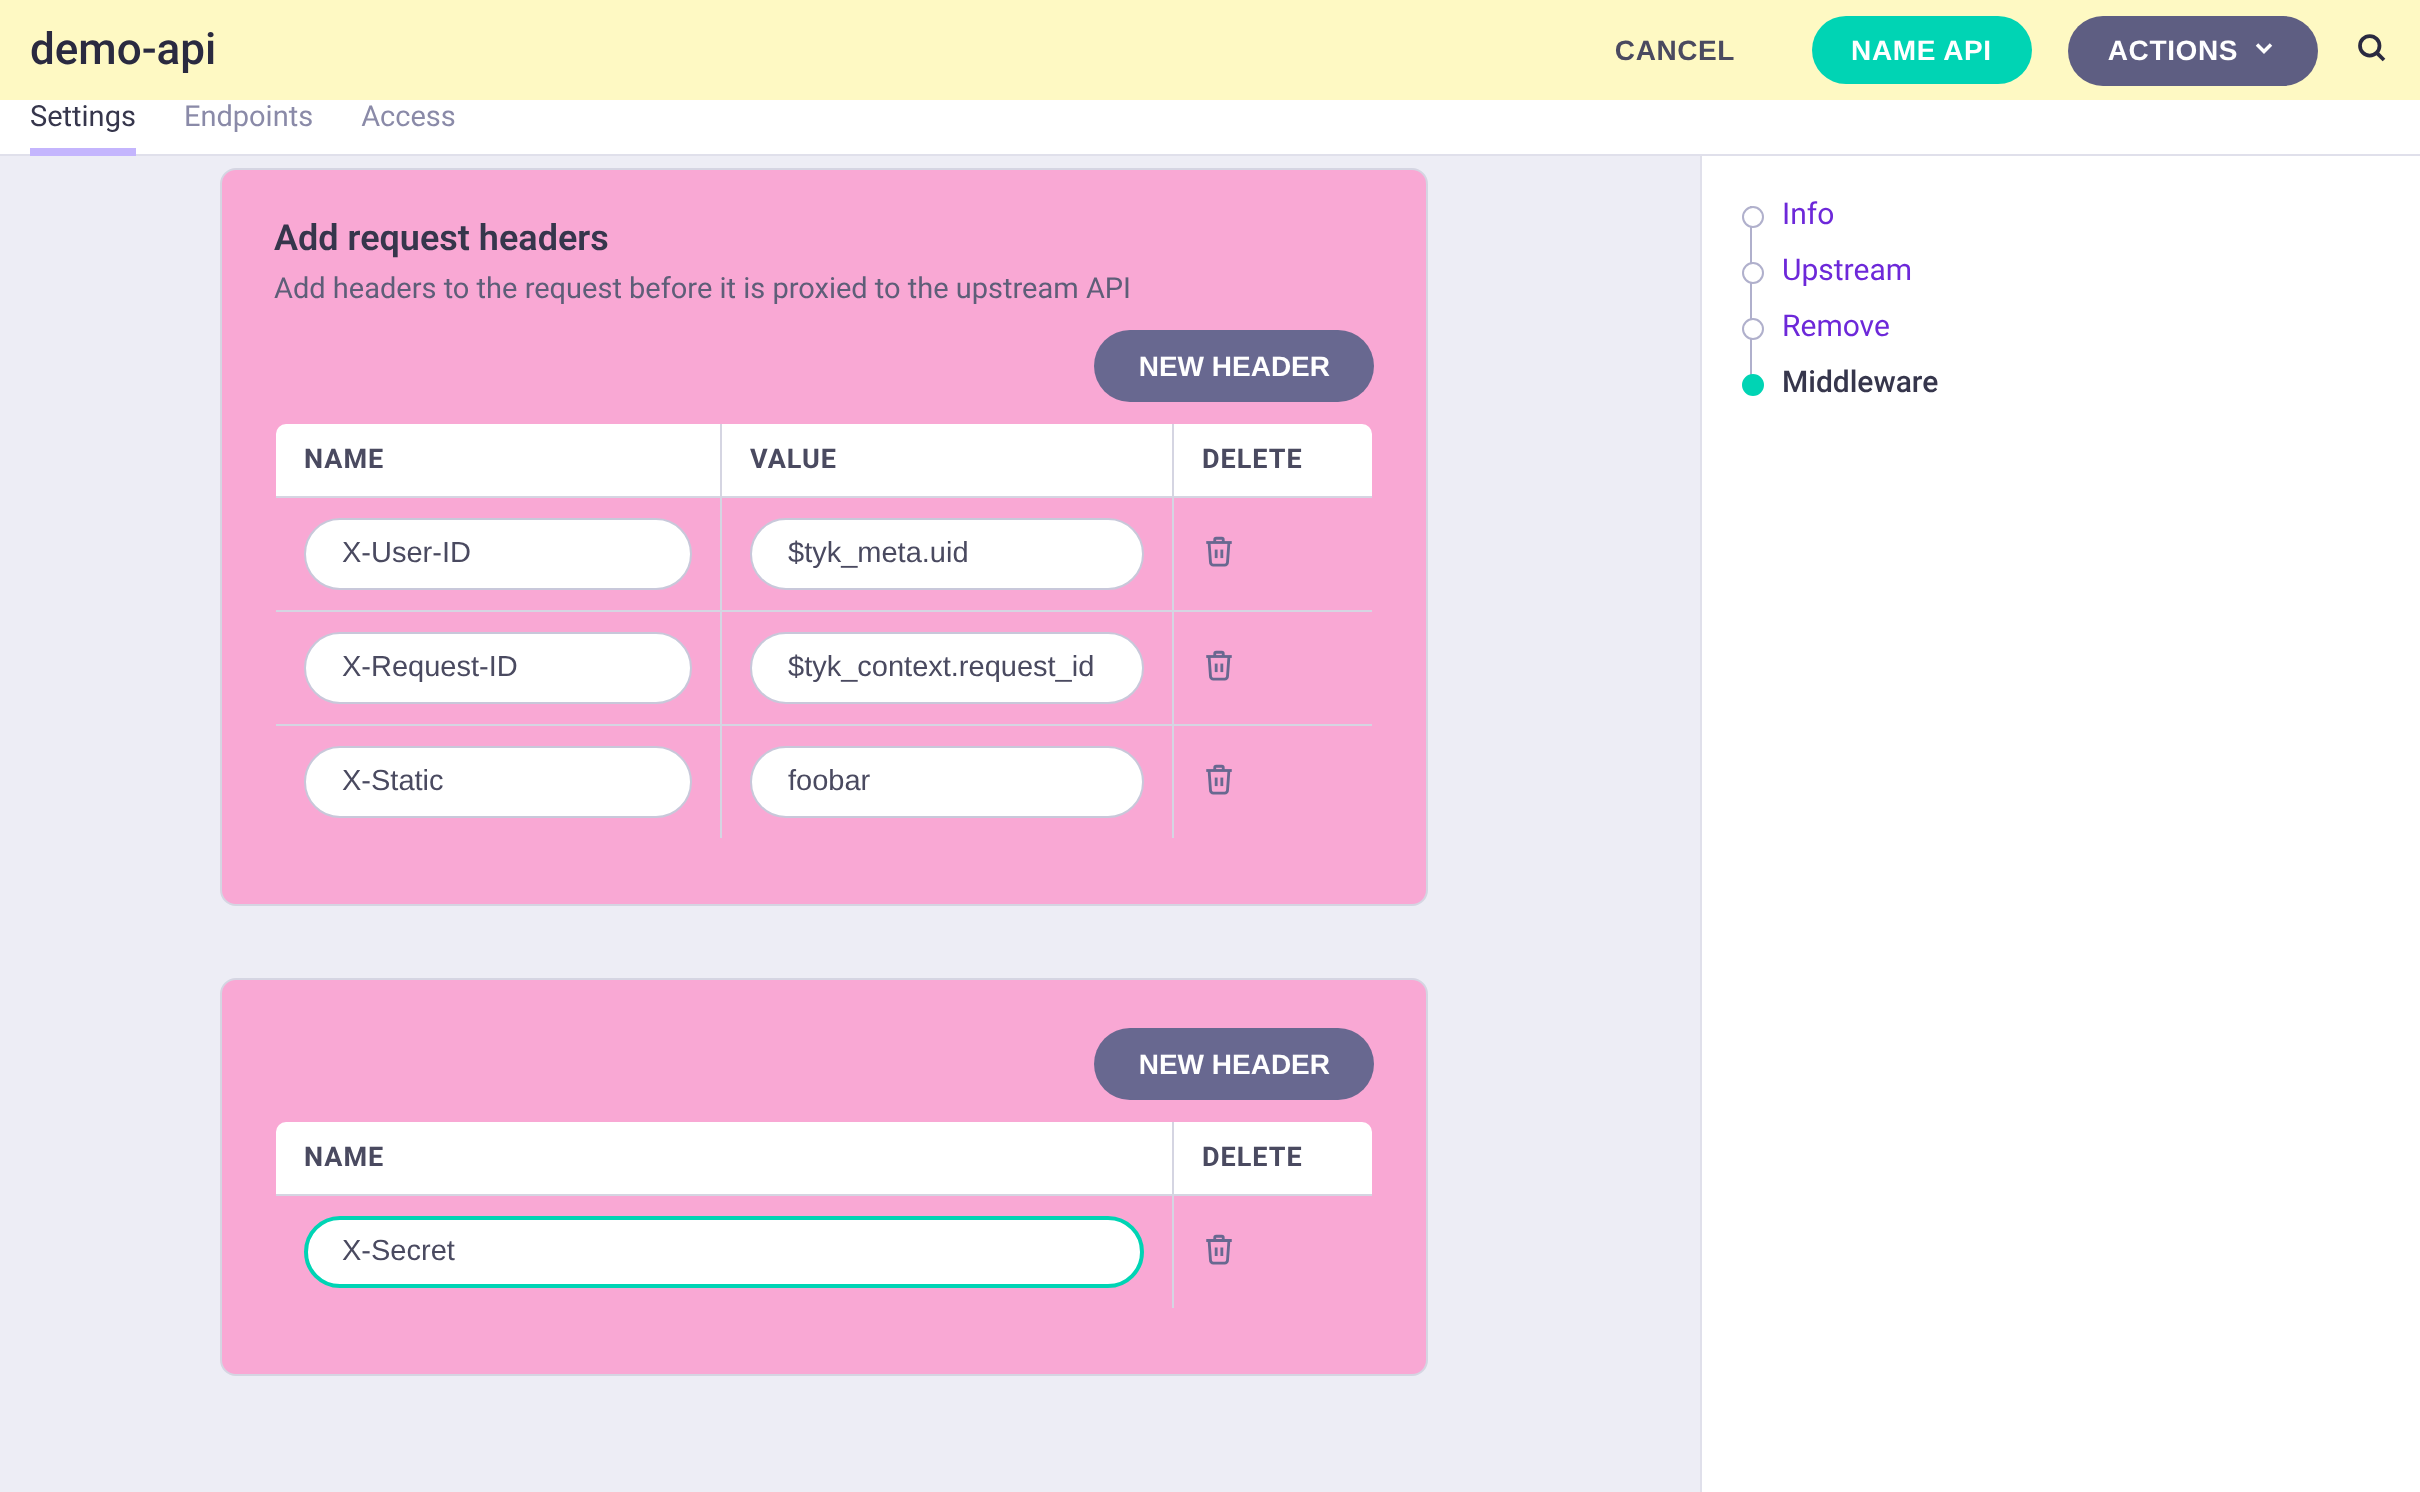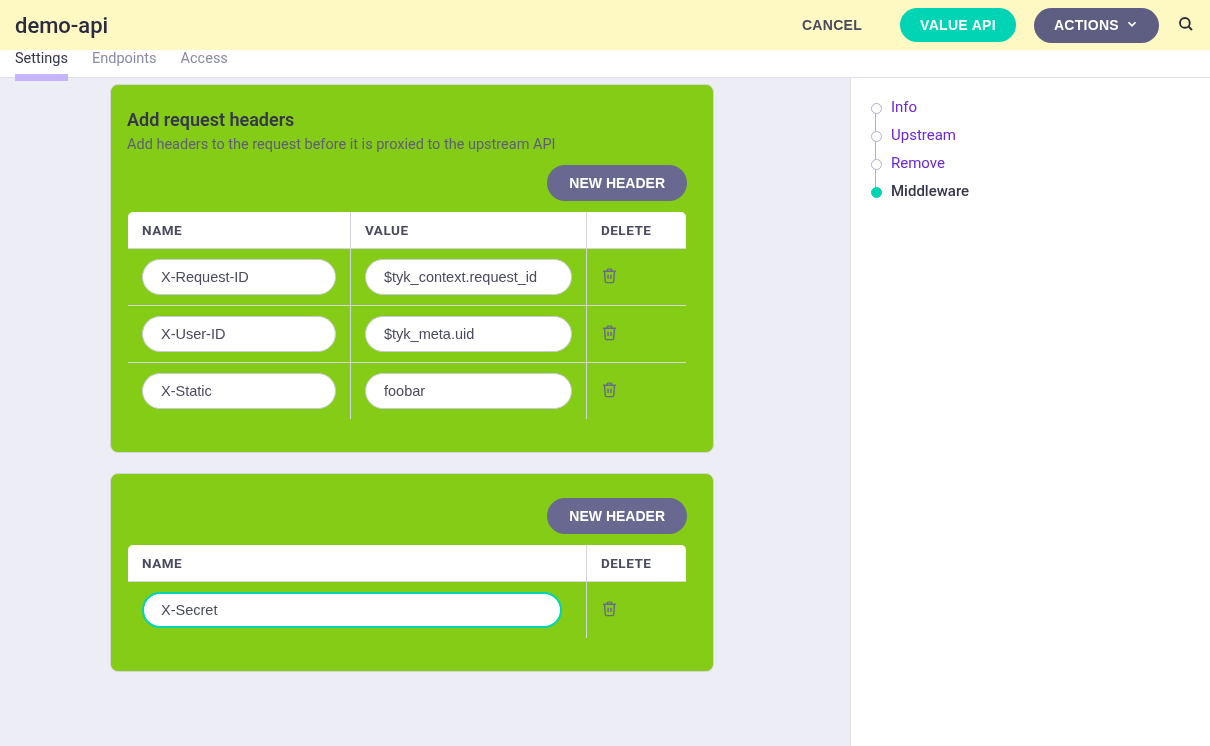--- a/index.html
+++ b/index.html
@@ -72,21 +72,21 @@
     border-bottom: 1px solid #E0E0EB;
   }
   .tab {
     font-size: 14.5px;
     color: #8A8AA8;
     padding-bottom: 7px;
     cursor: pointer;
   }
   .tab.active {
     color: #36364C;
-    border-bottom: 7px solid #c4b5fd;
+    border-bottom: 4px solid #c4b5fd;
   }
   .content-wrap {
     display: flex;
     height: calc(746px - 78px);
   }
   .main-col {
     flex: 1;
     display:flex;
     justify-content:center;
     overflow:hidden;
@@ -95,25 +95,25 @@
     width: 630px;
     padding-top: 6px;
   }
   .side-col {
     width: 360px;
     background: #fff;
     border-left: 1px solid #E0E0EB;
     padding: 15px 20px;
   }
   .card {
-    background: #84cc16;
+    background: #f9a8d4;
     border: 1px solid #D5D5E2;
     border-radius: 8px;
-    padding: 24px 26px 32px 16px;
-    margin-bottom: 20px;
+    padding: 24px 26px 32px 26px;
+    margin-bottom: 36px;
     width: 604px;
   }
   .card-title {
     font-size: 18px;
     font-weight: 600;
     color: #36364C;
     margin-bottom: 6px;
   }
   .card-desc {
     font-size: 14.5px;
@@ -223,21 +223,21 @@
   .remove-table .col-name-wide { }
   .chev { display:inline-block; }
 </style>
 </head>
 <body>
 
 <div class="topbar">
   <div class="title">demo-api</div>
   <div class="topbar-right">
     <button class="btn btn-link">CANCEL</button>
-    <button class="btn btn-primary">VALUE API</button>
+    <button class="btn btn-primary">NAME API</button>
     <button class="btn btn-secondary">
       <span>ACTIONS</span>
       <span class="chev">
         <svg width="14" height="14" viewBox="0 0 24 24" fill="none" stroke="currentColor" stroke-width="3">
             <polyline points="6 9 12 15 18 9"></polyline>
           </svg>
       </span>
     </button>
     <button class="search-icon-btn">
       <span>
@@ -269,54 +269,54 @@
         <table class="grid">
           <thead>
             <tr>
               <th class="col-name">NAME</th>
               <th class="col-value">VALUE</th>
               <th class="col-delete">DELETE</th>
             </tr>
           </thead>
           <tbody>
             <tr>
+              <td class="col-name"><input class="input-pill" value="X-User-ID" style=""></td>
+              <td class="col-value"><input class="input-pill" value="$tyk_meta.uid" style=""></td>
+              <td class="col-delete">
+                <button class="trash-btn">
+                  <span>
+                    <svg width="17" height="17" viewBox="0 0 24 24" fill="none" stroke="currentColor" stroke-width="2">
+                        <polyline points="3 6 5 6 21 6"></polyline>
+                        <path d="M19 6l-1 14a2 2 0 0 1-2 2H8a2 2 0 0 1-2-2L5 6"></path>
+                        <path d="M10 11v6"></path>
+                        <path d="M14 11v6"></path>
+                        <path d="M9 6V4a1 1 0 0 1 1-1h4a1 1 0 0 1 1 1v2"></path>
+                      </svg>
+                  </span>
+                </button>
+              </td>
+            </tr>
+            <tr>
               <td class="col-name"><input class="input-pill" value="X-Request-ID" style=""></td>
               <td class="col-value"><input class="input-pill" value="$tyk_context.request_id" style=""></td>
               <td class="col-delete">
                 <button class="trash-btn">
                   <span>
                     <svg width="17" height="17" viewBox="0 0 24 24" fill="none" stroke="currentColor" stroke-width="2">
                         <polyline points="3 6 5 6 21 6"></polyline>
                         <path d="M19 6l-1 14a2 2 0 0 1-2 2H8a2 2 0 0 1-2-2L5 6"></path>
                         <path d="M10 11v6"></path>
                         <path d="M14 11v6"></path>
                         <path d="M9 6V4a1 1 0 0 1 1-1h4a1 1 0 0 1 1 1v2"></path>
                       </svg>
                   </span>
                 </button>
               </td>
             </tr>
             <tr>
-              <td class="col-name"><input class="input-pill" value="X-User-ID" style=""></td>
-              <td class="col-value"><input class="input-pill" value="$tyk_meta.uid" style=""></td>
-              <td class="col-delete">
-                <button class="trash-btn">
-                  <span>
-                    <svg width="17" height="17" viewBox="0 0 24 24" fill="none" stroke="currentColor" stroke-width="2">
-                        <polyline points="3 6 5 6 21 6"></polyline>
-                        <path d="M19 6l-1 14a2 2 0 0 1-2 2H8a2 2 0 0 1-2-2L5 6"></path>
-                        <path d="M10 11v6"></path>
-                        <path d="M14 11v6"></path>
-                        <path d="M9 6V4a1 1 0 0 1 1-1h4a1 1 0 0 1 1 1v2"></path>
-                      </svg>
-                  </span>
-                </button>
-              </td>
-            </tr>
-            <tr>
               <td class="col-name"><input class="input-pill" value="X-Static" style=""></td>
               <td class="col-value"><input class="input-pill" value="foobar" style=""></td>
               <td class="col-delete">
                 <button class="trash-btn">
                   <span>
                     <svg width="17" height="17" viewBox="0 0 24 24" fill="none" stroke="currentColor" stroke-width="2">
                         <polyline points="3 6 5 6 21 6"></polyline>
                         <path d="M19 6l-1 14a2 2 0 0 1-2 2H8a2 2 0 0 1-2-2L5 6"></path>
                         <path d="M10 11v6"></path>
                         <path d="M14 11v6"></path>

